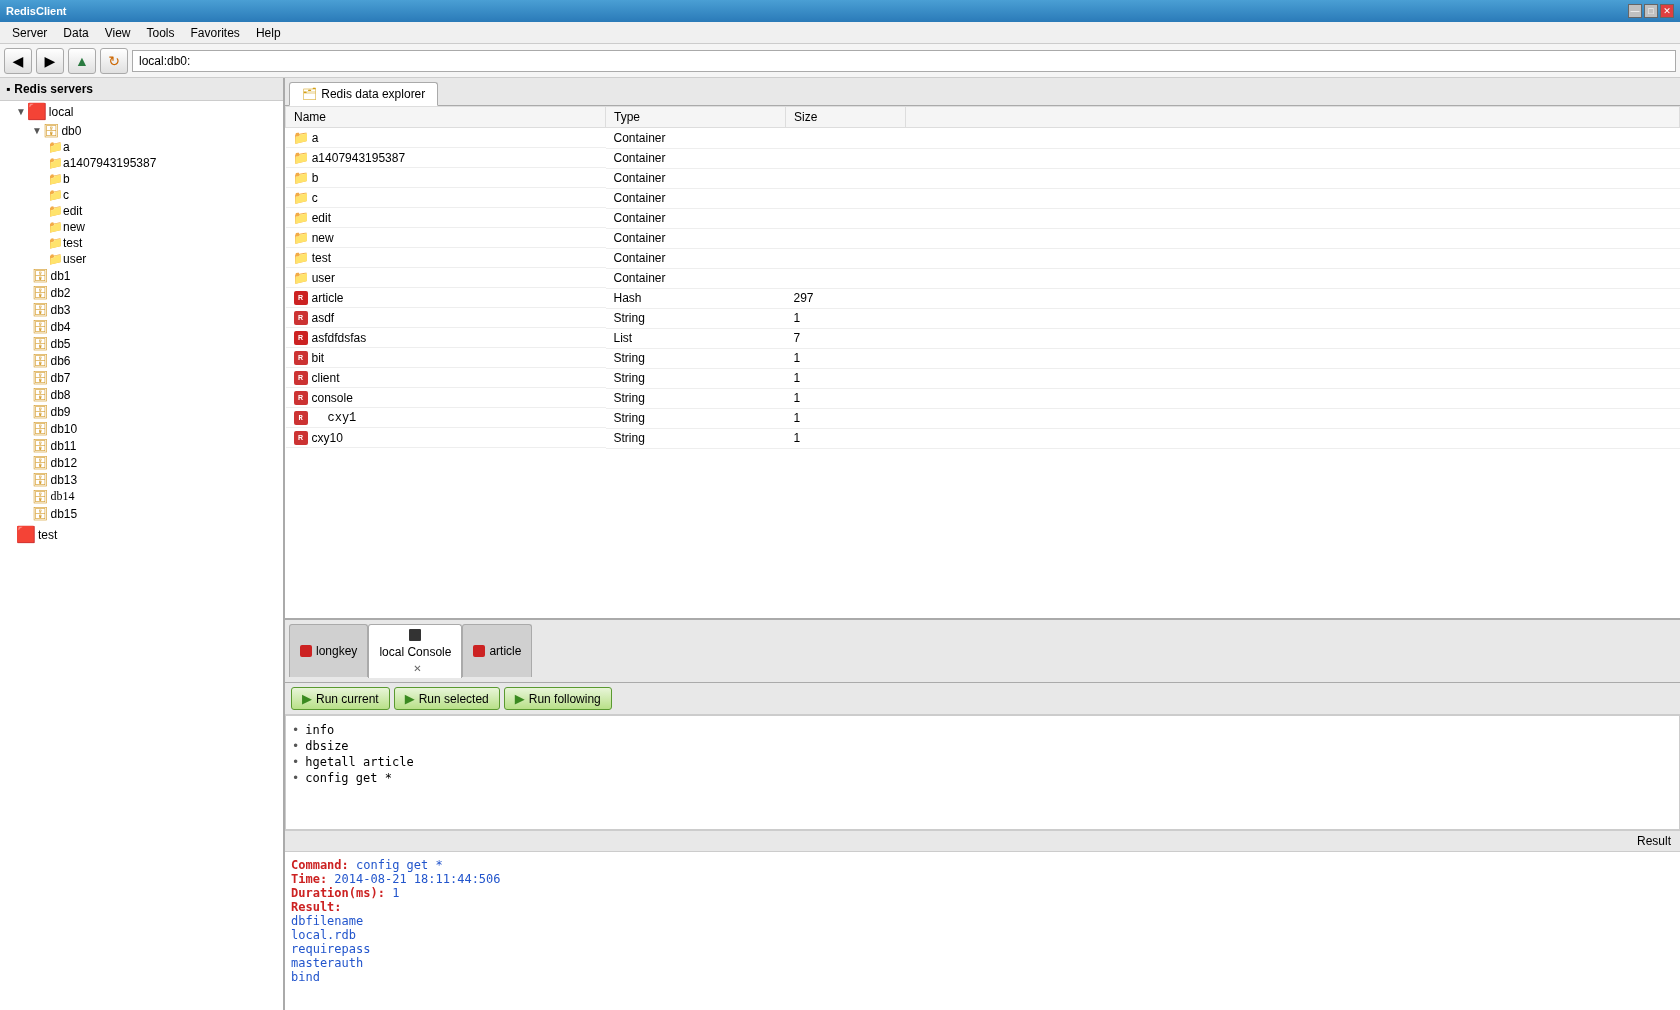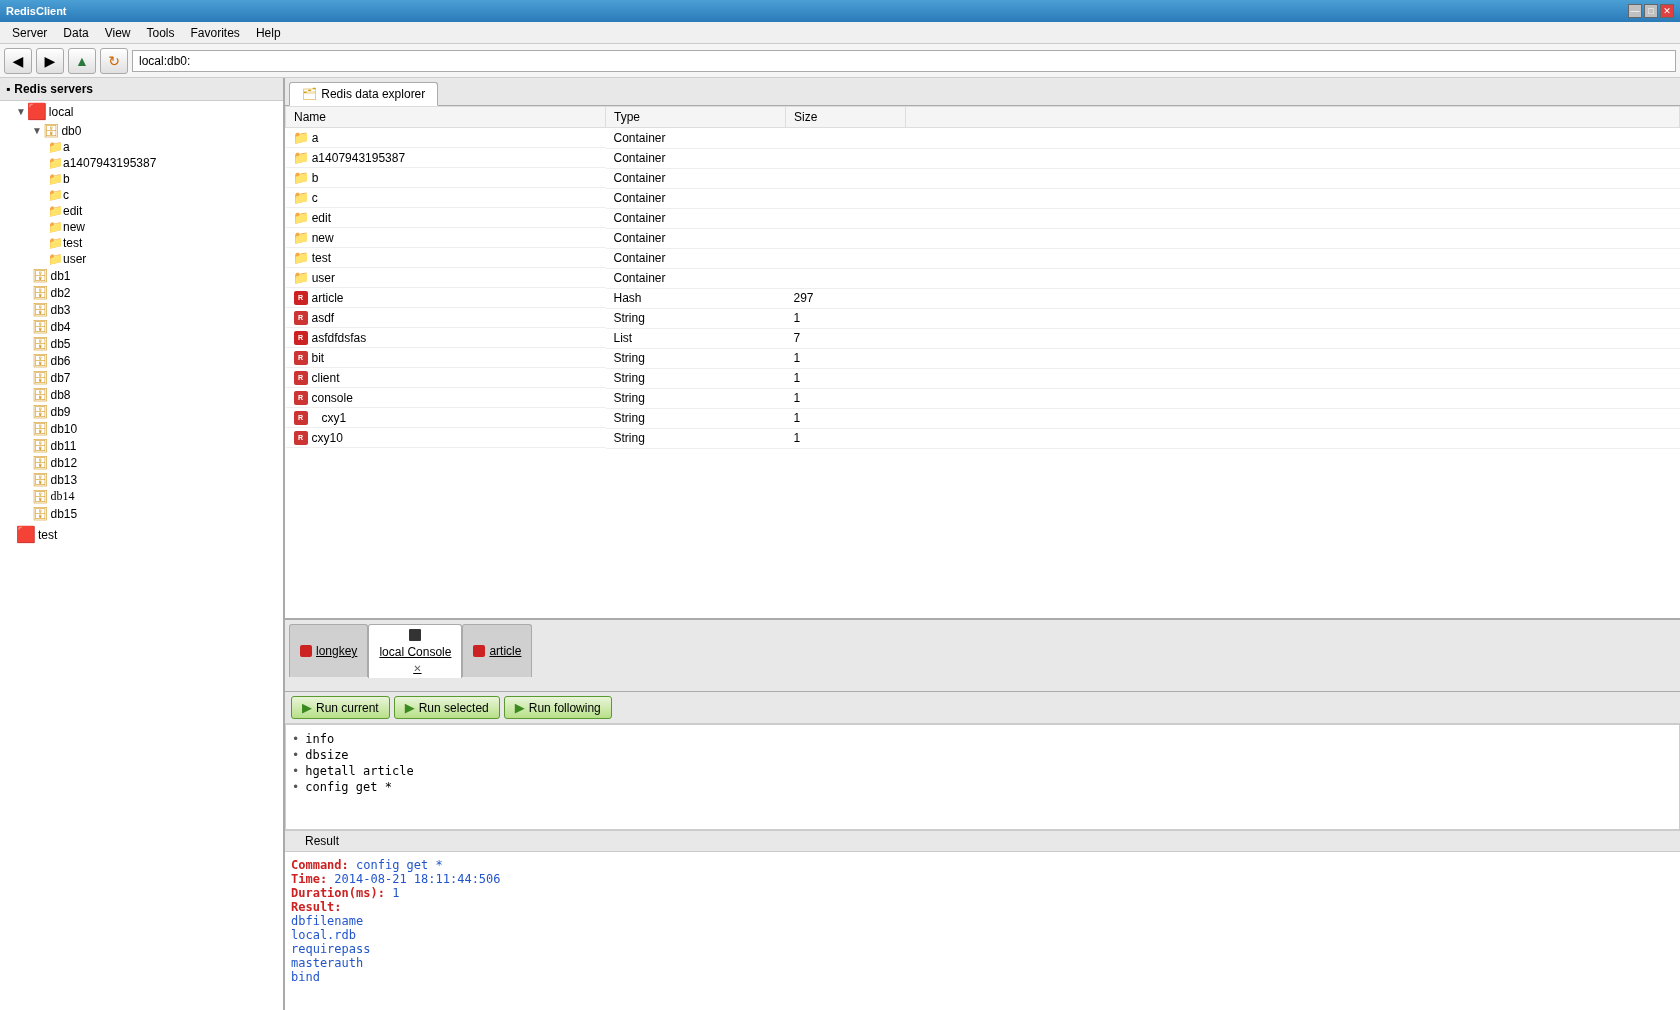--- a/index.html
+++ b/index.html
@@ -161,22 +161,21 @@
     .bottom-panel {
       height: 390px;
       display: flex;
       flex-direction: column;
       background: #f0f0f0;
     }
     .console-tabs {
       background: #e8e8e8;
       border-bottom: 1px solid #aaa;
       display: flex;
-      padding: 4px 4px 14px;
-      text-decoration: underline;
+      padding: 4px 4px 5px;
     }
     .console-tab {
       padding: 4px 10px;
       border: 1px solid #aaa;
       border-bottom: none;
       background: #d0d0d0;
       cursor: pointer;
       display: flex;
       align-items: center;
       gap: 4px;
@@ -232,22 +231,23 @@
       height: 180px;
       display: flex;
       flex-direction: column;
       background: white;
     }
     .result-header {
       background: #e8e8e8;
       border: 1px solid #ccc;
       border-left: none;
       border-right: none;
-      padding: 3px 20px;
-      font-size: 12px;
+      padding: 3px 9px;
+      font-size: 12px;
+      text-align: right;
     }
     .result-content {
       flex: 1;
       overflow-y: auto;
       padding: 6px;
       font-family: Consolas, monospace;
       font-size: 12px;
       background: white;
     }
     .result-label { color: #cc2222; font-weight: bold; }
@@ -614,21 +614,21 @@
               <tr>
       <td style="display:flex;align-items:center;gap:2px;">
         <span style="display:inline-block;width:14px;height:14px;background:#cc3333;border-radius:2px;color:white;font-size:7px;text-align:center;line-height:14px;font-weight:bold;margin-right:2px;">R</span>
         <span>console</span>
       </td>
       <td>String</td>
       <td>1</td>
       <td></td>
     </tr>
               <tr>
-      <td style="display:flex;align-items:center;gap:12px;">
+      <td style="display:flex;align-items:center;gap:18px;font-family:Liberation Mono, monospace;">
         <span style="display:inline-block;width:14px;height:14px;background:#cc3333;border-radius:2px;color:white;font-size:7px;text-align:center;line-height:14px;font-weight:bold;margin-right:2px;">R</span>
         <span>cxy1</span>
       </td>
       <td>String</td>
       <td>1</td>
       <td></td>
     </tr>
               <tr>
       <td style="display:flex;align-items:center;gap:2px;">
         <span style="display:inline-block;width:14px;height:14px;background:#cc3333;border-radius:2px;color:white;font-size:7px;text-align:center;line-height:14px;font-weight:bold;margin-right:2px;">R</span>

